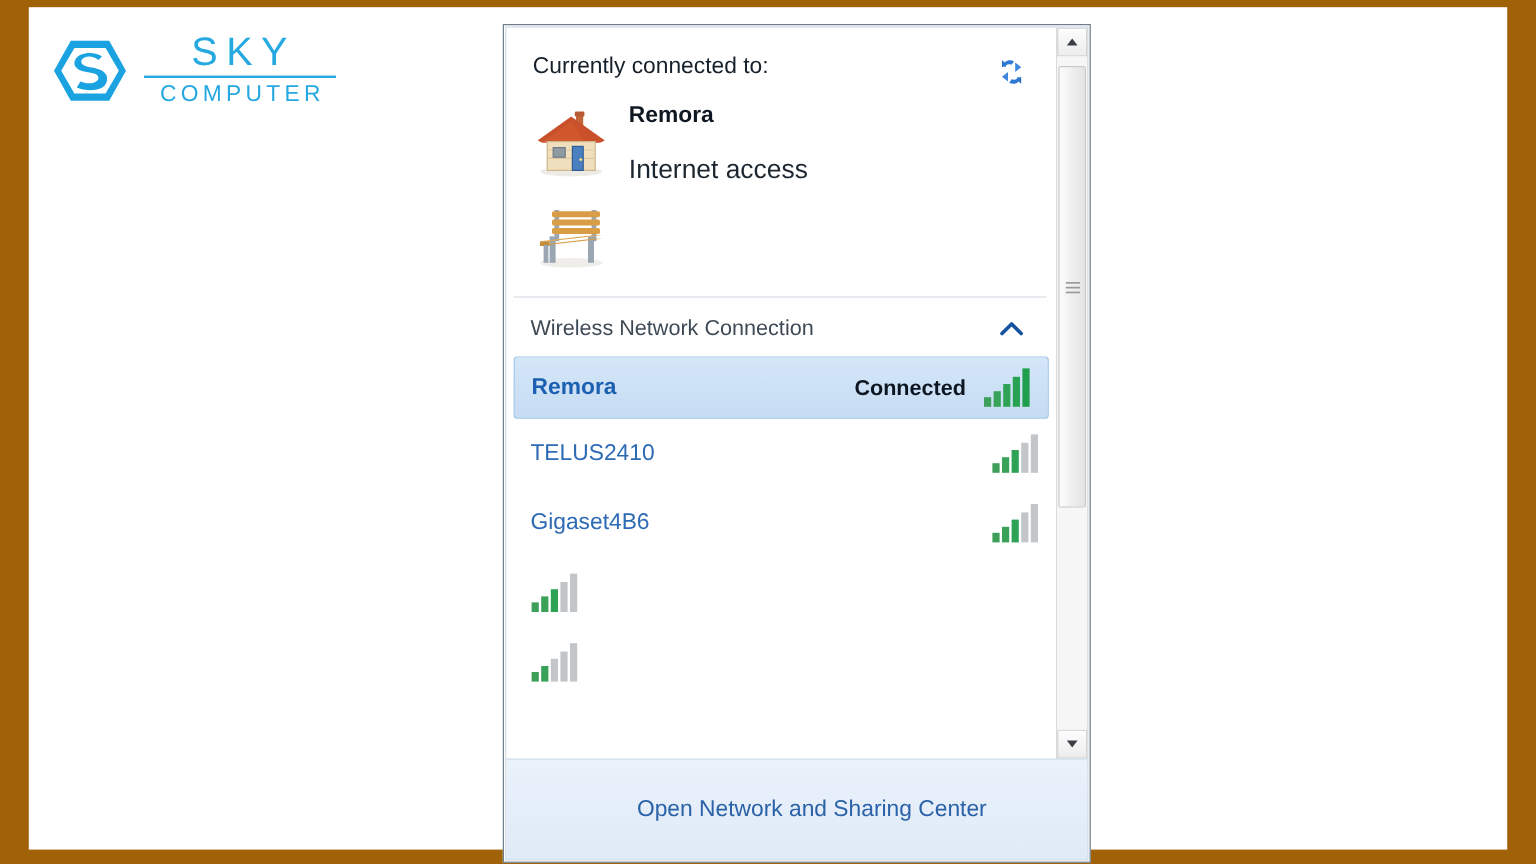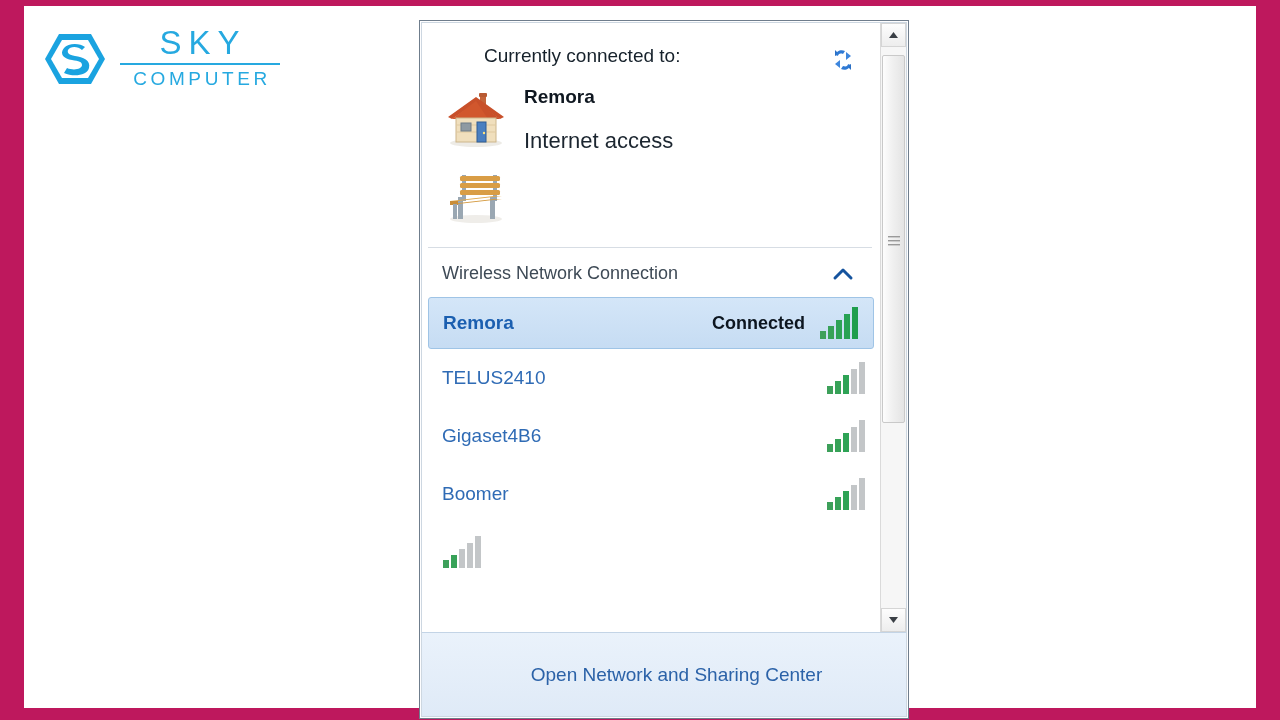--- a/index.html
+++ b/index.html
@@ -9,21 +9,21 @@
     height: 720px;
     overflow: hidden;
     font-family: "Liberation Sans", sans-serif;
   }
 
   
   #page {
     position: relative;
     width: 1280px;
     height: 720px;
-    background: #be185d;
+    background: #a16207;
   }
   #canvas {
     position: absolute;
     left: 24px;
     top: 6px;
     width: 1232px;
     height: 702px;
     background: #ffffff;
   }
 
@@ -103,21 +103,20 @@
   #connected-header {
     display: flex;
     align-items: flex-start;
     justify-content: space-between;
     padding: 22px 24px 0 22px;
   }
   #connected-title {
     font-size: 19px;
     color: #16212b;
     font-weight: 400;
-    margin-left: 40px;
   }
   #refresh-icon { width: 26px; height: 26px; margin-top: 2px; }
 
   .conn-row {
     display: flex;
     align-items: center;
     gap: 16px;
     padding: 0 22px;
     margin-top: 12px;
   }
@@ -398,21 +397,20 @@
                     <rect x="1" y="25" width="6" height="8" fill="#3da05a"></rect>
                     <rect x="9" y="20" width="6" height="13" fill="#37a258"></rect>
                     <rect x="17" y="14" width="6" height="19" fill="#2ea356"></rect>
                     <rect x="25" y="8" width="6" height="25" fill="#c3c6c8"></rect>
                     <rect x="33" y="1" width="6" height="32" fill="#c3c6c8"></rect>
                   </svg>
                 </span>
               </div>
 
               <div class="net-row">
-                <span class="net-name">Boomer</span>
                 <span class="bars">
                   <svg width="44" height="34" viewBox="0 0 44 34">
                     <rect x="1" y="25" width="6" height="8" fill="#3da05a"></rect>
                     <rect x="9" y="20" width="6" height="13" fill="#37a258"></rect>
                     <rect x="17" y="14" width="6" height="19" fill="#2ea356"></rect>
                     <rect x="25" y="8" width="6" height="25" fill="#c3c6c8"></rect>
                     <rect x="33" y="1" width="6" height="32" fill="#c3c6c8"></rect>
                   </svg>
                 </span>
               </div>

